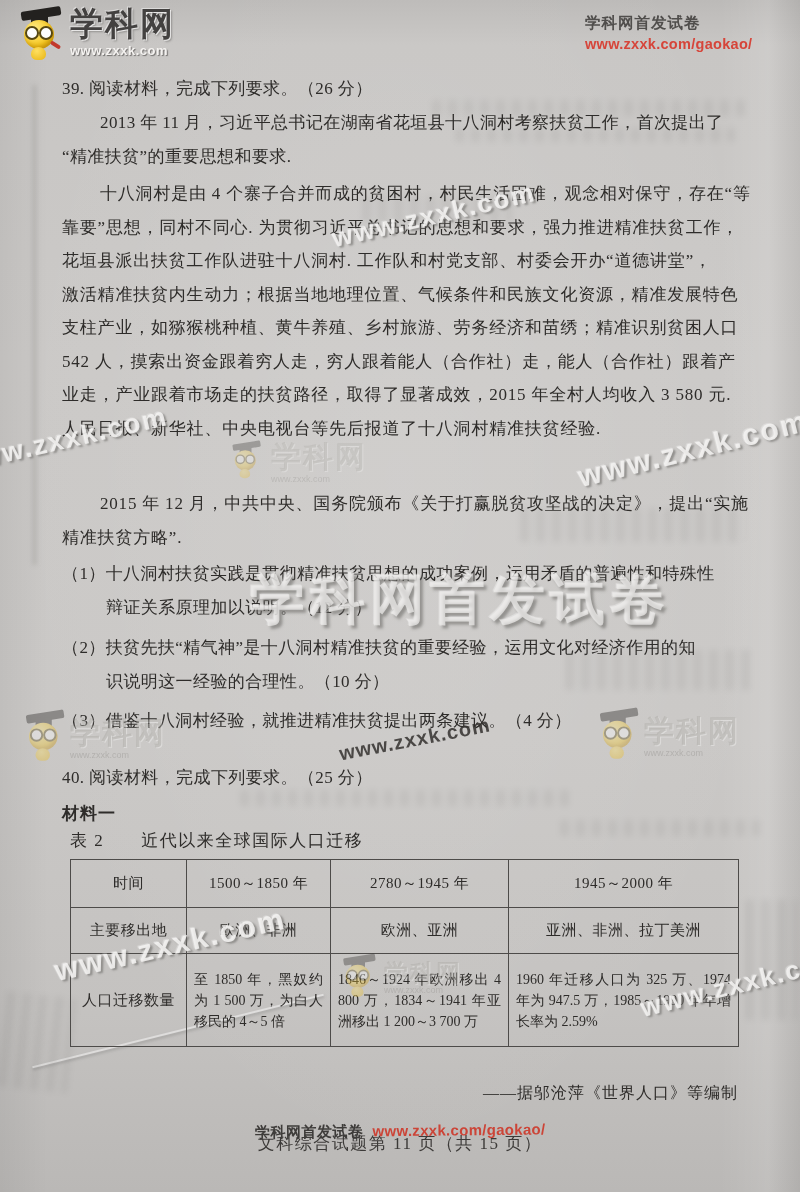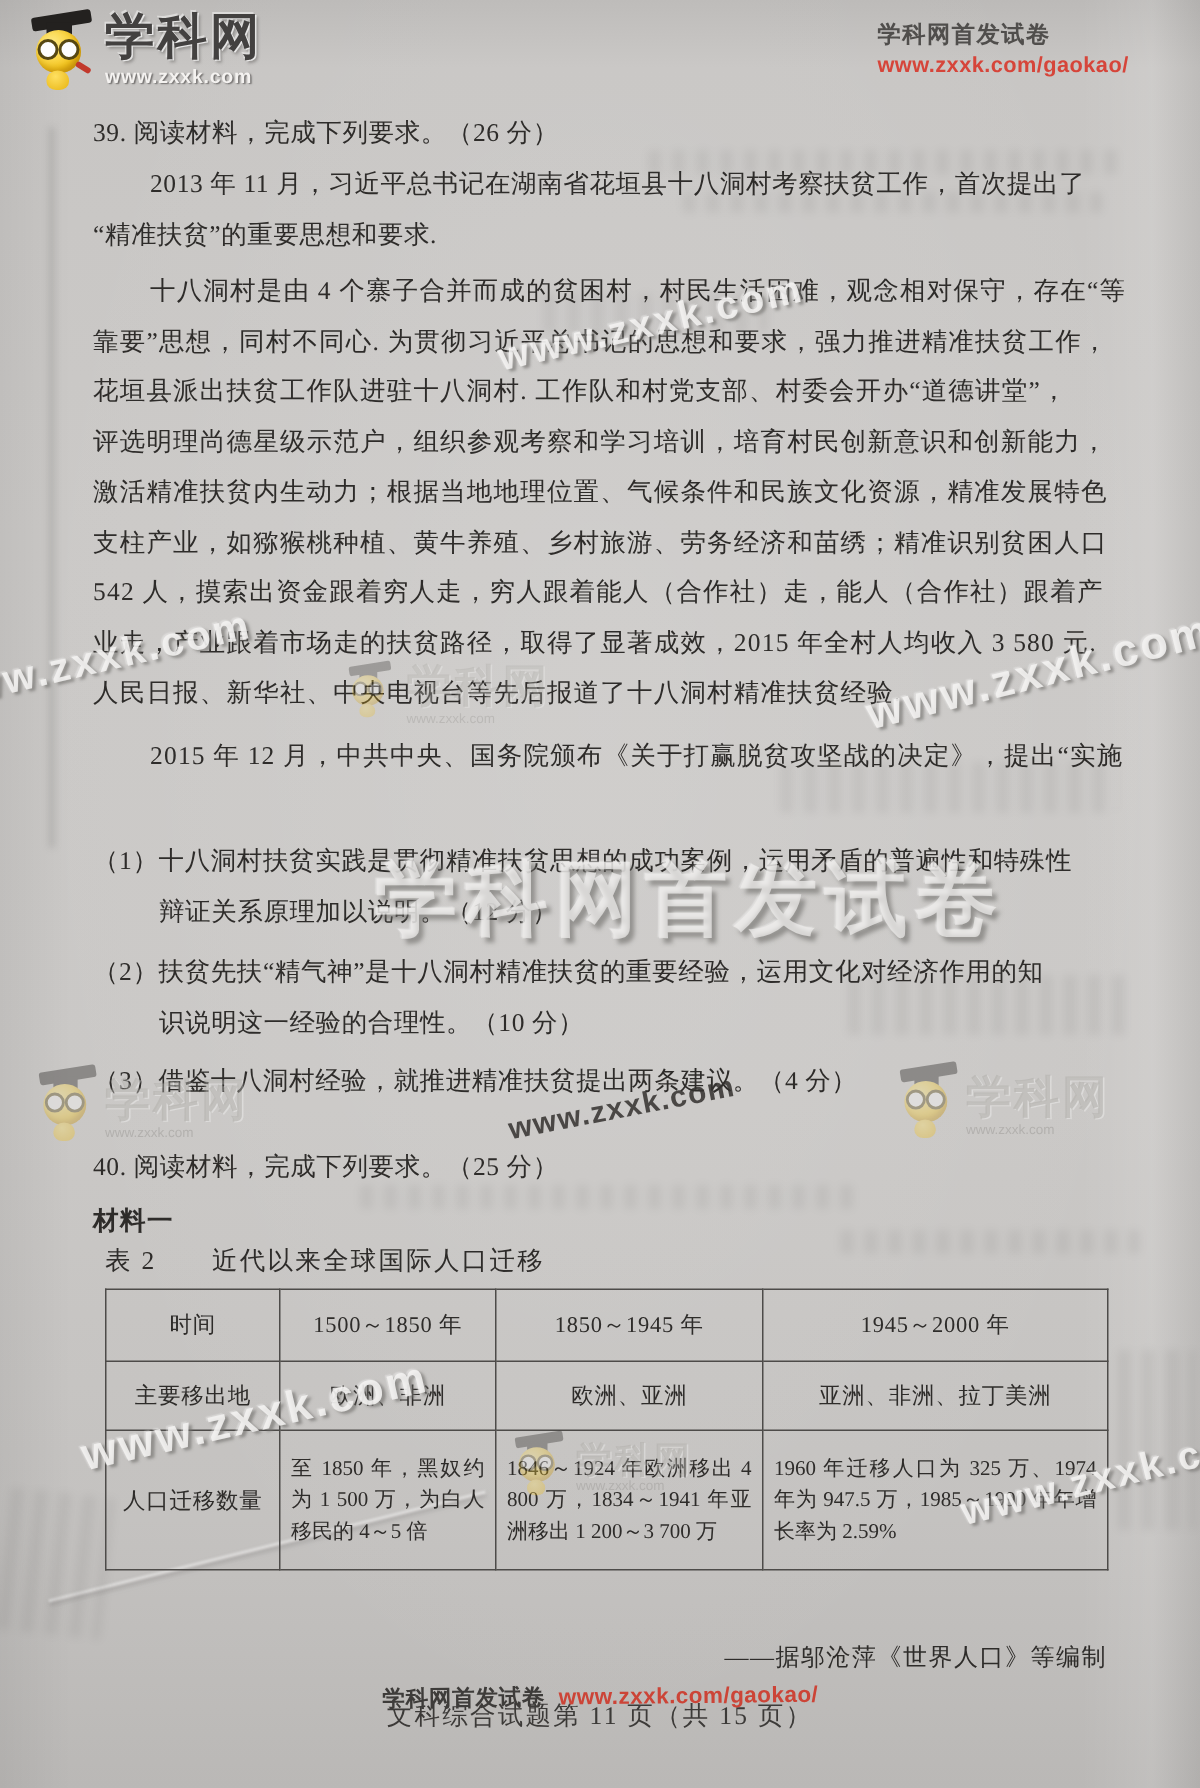--- a/index.html
+++ b/index.html
@@ -56,21 +56,21 @@
   .ghost .gurl{font-family:"Liberation Sans","DejaVu Sans",sans-serif;font-size:9px;color:rgba(150,148,144,.9);margin-top:-4px;}
   
   .tbl-caption{position:absolute;left:70px;top:829px;width:668px;text-align:left;font-size:17px;letter-spacing:1.5px;}
   table.mig{position:absolute;left:70px;top:859px;border-collapse:collapse;table-layout:fixed;width:668px;}
   table.mig td,table.mig th{border:1.4px solid #4d4b49;font-weight:normal;font-size:15px;text-align:center;vertical-align:middle;
     padding:2px 6px;letter-spacing:.5px;}
   table.mig tr.hd td{height:43px;margin-left:30px;}
   table.mig tr.r1 td,table.mig tr.r2 td{height:41px;}
   table.mig tr.r3 td{height:82px;}
   table.mig tr.r3 td.dat{font-size:14px;text-align:justify;text-justify:inter-ideograph;line-height:1.5;padding:5px 7px;letter-spacing:0;}
-  .tbl-source{position:absolute;left:70px;top:1083px;width:668px;text-align:right;font-size:16px;letter-spacing:1px;margin-top:12px;}
+  .tbl-source{position:absolute;left:70px;top:1083px;width:668px;text-align:right;font-size:16px;letter-spacing:1px;}
   
   .foot-page{position:absolute;left:0;top:1132px;width:800px;text-align:center;font-size:17px;color:#3c3a38;letter-spacing:1.5px;}
   .foot-stamp{position:absolute;left:255px;top:1122px;display:flex;gap:9px;align-items:baseline;
     font-family:"Liberation Sans","DejaVu Sans",sans-serif;font-weight:bold;transform:rotate(-.6deg);}
   .foot-stamp .t1{font-size:15px;color:#3e3c3a;letter-spacing:.5px;}
   .foot-stamp .t2{font-size:15px;color:#cc4437;letter-spacing:.3px;}
 </style>
 </head>
 <body>
 
@@ -115,30 +115,30 @@
 
   <div class="blk" style="top:106px">
     <div class="ln ind">2013 年 11 月，习近平总书记在湖南省花垣县十八洞村考察扶贫工作，首次提出了</div>
     <div class="ln">“精准扶贫”的重要思想和要求.</div>
   </div>
 
   <div class="blk kai" style="top:177px">
     <div class="ln ind">十八洞村是由 4 个寨子合并而成的贫困村，村民生活困难，观念相对保守，存在“等</div>
     <div class="ln">靠要”思想，同村不同心. 为贯彻习近平总书记的思想和要求，强力推进精准扶贫工作，</div>
     <div class="ln">花垣县派出扶贫工作队进驻十八洞村. 工作队和村党支部、村委会开办“道德讲堂”，</div>
-    <div class="ln">评选明理尚德星级示范户，组织参观考察和学习培训，培育村民创新意识和创新能力，</div>
     <div class="ln">激活精准扶贫内生动力；根据当地地理位置、气候条件和民族文化资源，精准发展特色</div>
     <div class="ln">支柱产业，如猕猴桃种植、黄牛养殖、乡村旅游、劳务经济和苗绣；精准识别贫困人口</div>
     <div class="ln">542 人，摸索出资金跟着穷人走，穷人跟着能人（合作社）走，能人（合作社）跟着产</div>
     <div class="ln">业走，产业跟着市场走的扶贫路径，取得了显著成效，2015 年全村人均收入 3 580 元.</div>
     <div class="ln">人民日报、新华社、中央电视台等先后报道了十八洞村精准扶贫经验.</div>
   </div>
 
   <div class="blk kai" style="top:487px">
     <div class="ln ind">2015 年 12 月，中共中央、国务院颁布《关于打赢脱贫攻坚战的决定》，提出“实施</div>
+    <div class="ln">精准扶贫方略”.</div>
   </div>
 
   <div class="blk" style="top:557px">
     <div class="ln">（1）十八洞村扶贫实践是贯彻精准扶贫思想的成功案例，运用矛盾的普遍性和特殊性</div>
     <div class="ln hang">辩证关系原理加以说明。（12 分）</div>
   </div>
 
   <div class="blk" style="top:631px">
     <div class="ln">（2）扶贫先扶“精气神”是十八洞村精准扶贫的重要经验，运用文化对经济作用的知</div>
     <div class="ln hang">识说明这一经验的合理性。（10 分）</div>
@@ -160,21 +160,21 @@
     <colgroup>
         <col style="width:116px">
         <col style="width:144px">
         <col style="width:178px">
         <col style="width:230px">
       </colgroup>
     <tbody>
         <tr class="hd">
       <td>时间</td>
       <td>1500～1850 年</td>
-      <td>1850～1945 年</td>
+      <td>2780～1945 年</td>
       <td>1945～2000 年</td>
     </tr>
     <tr class="r1">
       <td>主要移出地</td>
       <td>欧洲、非洲</td>
       <td>欧洲、亚洲</td>
       <td>亚洲、非洲、拉丁美洲</td>
     </tr>
     <tr class="r3">
       <td>人口迁移数量</td>

